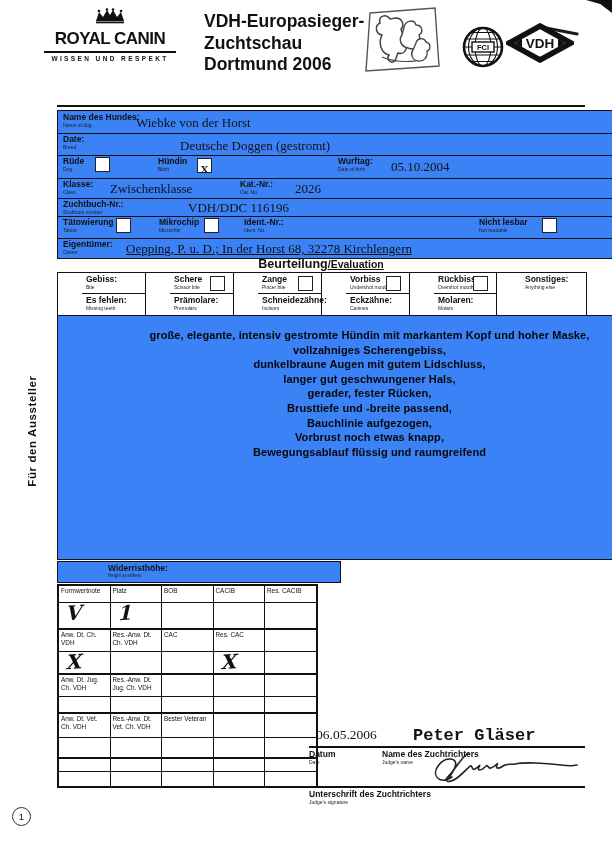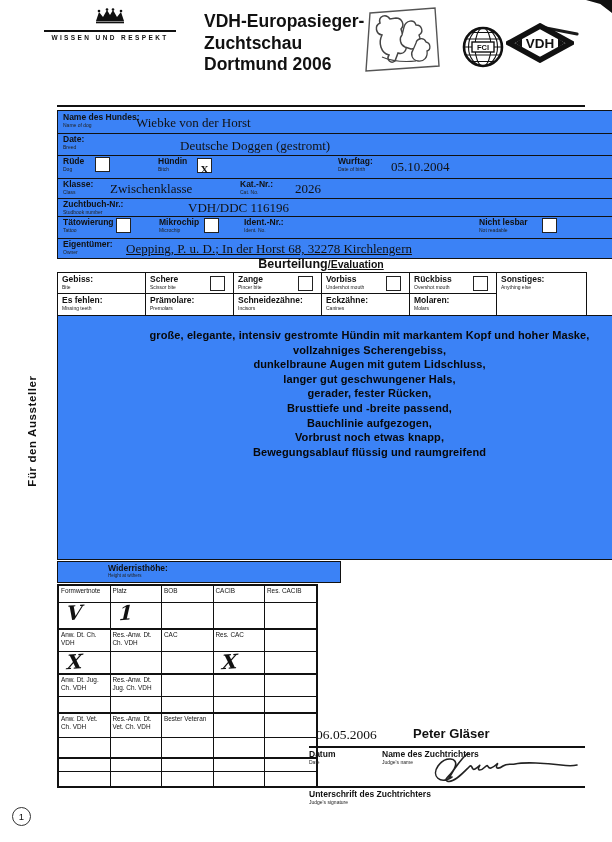--- a/index.html
+++ b/index.html
@@ -30,41 +30,41 @@
   .hline{position:absolute;left:0;width:100%;height:1.2px;background:#111;}
   .box{position:absolute;border:1.5px solid #111;background:#3b82f6;padding-left:46px;}
   
   .form-box{left:57px;top:110px;width:528px;height:147px;}
   
   .eval-heading{position:absolute;left:57px;top:257px;width:528px;text-align:center;
                 font-weight:bold;font-size:12.5px;}
   .eval-heading .en{font-size:10.5px;text-decoration:underline;}
   .bite-grid{position:absolute;left:57px;top:272px;width:528px;height:43px;border:1.5px solid #111;
              display:grid;grid-template-columns:88px 88px 88px 88px 87px auto;grid-template-rows:21px auto;}
-  .bite-cell{position:relative;border-right:1px solid #111;border-bottom:1px solid #111;padding:2px 0 8px 4px;}
+  .bite-cell{position:relative;border-right:1px solid #111;border-bottom:1px solid #111;padding:2px 0 8px 4px;margin-left:24px;}
   .bite-cell.last{border-right:none;}
   .bite-cell.span2{grid-row:span 2;border-bottom:none;}
   .bite-cell.row2{border-bottom:none;}
   .bite-cell .chk{right:8px;top:3px;left:auto;}
   .eval-box{left:57px;top:315px;width:528px;height:243px;text-align:center;}
   .eval-text{padding:12px 6px 0 9px;}
   .eval-line{font-size:11px;font-weight:bold;line-height:14.6px;color:#080808;letter-spacing:0.1px;}
   
   .withers-box{left:57px;top:561px;width:236px;height:20px;}
   .awards{position:absolute;left:57px;top:584px;border-collapse:collapse;table-layout:fixed;width:238px;}
   .awards td{border:1px solid #111;width:47.5px;vertical-align:top;padding:1px 1px 0 2px;
              font-size:6.4px;line-height:7.6px;overflow:hidden;}
   .awards{border:2px solid #111;}
   .awards tr.thick td{border-bottom-width:2px;}
   .hand{font-family:"DejaVu Serif",serif;font-style:italic;font-weight:bold;font-size:20px;
         display:inline-block;transform:skewX(-6deg) rotate(-4deg);line-height:18px;padding-left:6px;}
   
   .sign-line{position:absolute;height:1.5px;background:#111;}
   .date-val{position:absolute;left:316px;top:727px;font-family:"Liberation Serif",serif;font-size:13.5px;}
-  .judge-name{position:absolute;left:413px;top:726px;font-size:13px;font-weight:bold;}
+  .judge-name{position:absolute;left:413px;top:726px;font-size:17px;font-weight:bold;font-family:Liberation Mono, monospace;}
   
   .side-note{position:absolute;left:-48px;top:425px;width:160px;text-align:center;
              font-size:11.5px;font-weight:bold;letter-spacing:0.6px;transform:rotate(-90deg);}
   .page-num{position:absolute;left:12px;top:807px;width:17px;height:17px;border:1.2px solid #333;
             border-radius:50%;text-align:center;font-size:9.5px;line-height:17px;}
 </style>
 </head>
 <body>
 
 <div class="page">
@@ -74,20 +74,21 @@
 
   <div class="rc-logo">
     <svg width="36" height="16" viewBox="0 0 36 16">
       <path d="M4 13 L7 4 L11 9 L15 2 L18 7 L21 2 L25 9 L29 4 L32 13 Z" fill="#111"></path>
       <circle cx="7" cy="3" r="1.3" fill="#111"></circle>
         <circle cx="15" cy="1.5" r="1.3" fill="#111"></circle>
       <circle cx="21" cy="1.5" r="1.3" fill="#111"></circle>
         <circle cx="29" cy="3" r="1.3" fill="#111"></circle>
       <rect x="4" y="13.5" width="28" height="1.8" fill="#111"></rect>
     </svg>
+    <div class="rc-name">ROYAL CANIN</div>
     <div class="rc-rule"></div>
     <div class="rc-tag">WISSEN UND RESPEKT</div>
   </div>
 
   <div class="event-title">
     <div>VDH-Europasieger-</div>
     <div>Zuchtschau</div>
     <div>Dortmund 2006</div>
   </div>
 

